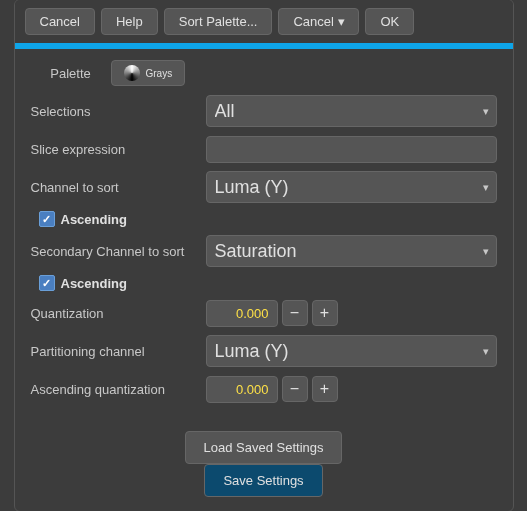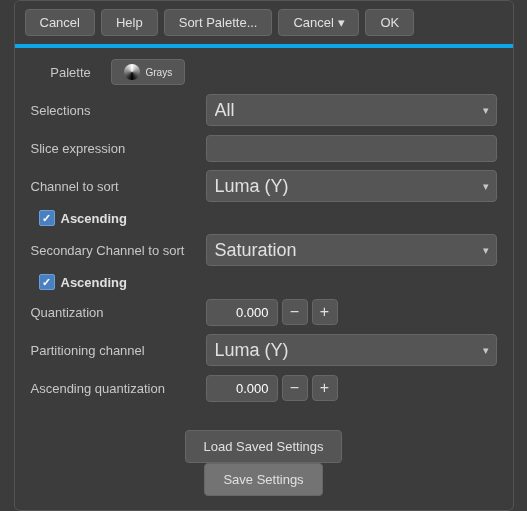--- a/index.html
+++ b/index.html
@@ -25,21 +25,21 @@
       overflow: hidden;
     }
 
     
     .toolbar {
       background: #3c3c3c;
       display: flex;
       align-items: flex-start;
       padding: 8px 10px;
       gap: 6px;
-      border-bottom: 4px solid #0ea5e9;
+      border-bottom: 6px solid #0ea5e9;
     }
 
     .toolbar-btn {
       background: #555;
       border: 1px solid #666;
       border-radius: 4px;
       color: #e0e0e0;
       padding: 5px 14px;
       font-size: 13px;
       cursor: pointer;
@@ -178,21 +178,21 @@
     .num-row {
       display: flex;
       align-items: center;
       gap: 4px;
     }
 
     .num-input {
       background: #555;
       border: 1px solid #666;
       border-radius: 4px;
-      color: #ffffff;
+      color: #fde047;
       padding: 5px 8px;
       font-size: 13px;
       width: 72px;
       text-align: right;
     }
 
     .num-btn {
       background: #555;
       border: 1px solid #666;
       border-radius: 4px;
@@ -220,21 +220,21 @@
       border: 1px solid #666;
       border-radius: 4px;
       color: #e0e0e0;
       padding: 8px 18px;
       font-size: 13px;
       cursor: pointer;
       flex: 1;
     }
 
     .footer-btn.save {
-      background: #737373;
+      background: #0c4a6e;
     }
   </style>
 </head>
 <body>
 
 <div class="dialog">
 
   <div class="toolbar">
     <button class="toolbar-btn">Cancel</button>
     <button class="toolbar-btn">Help</button>

